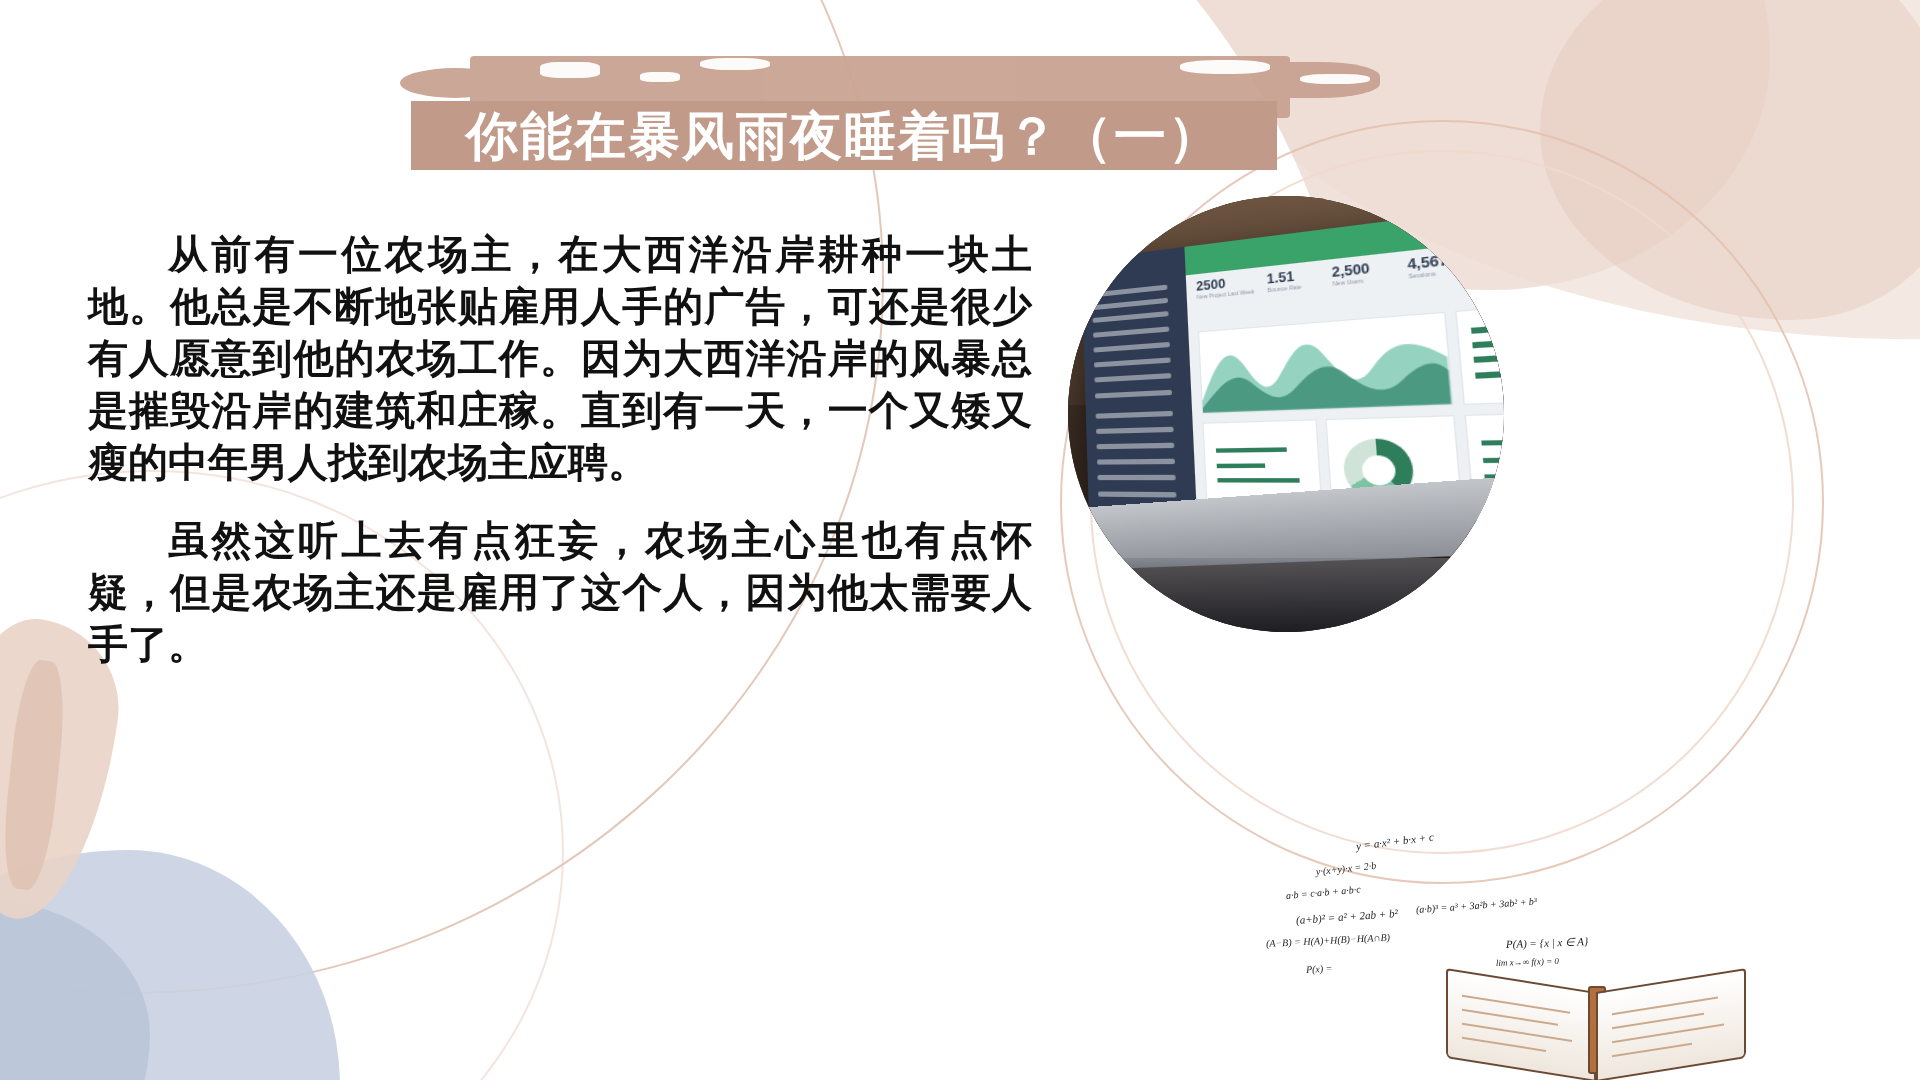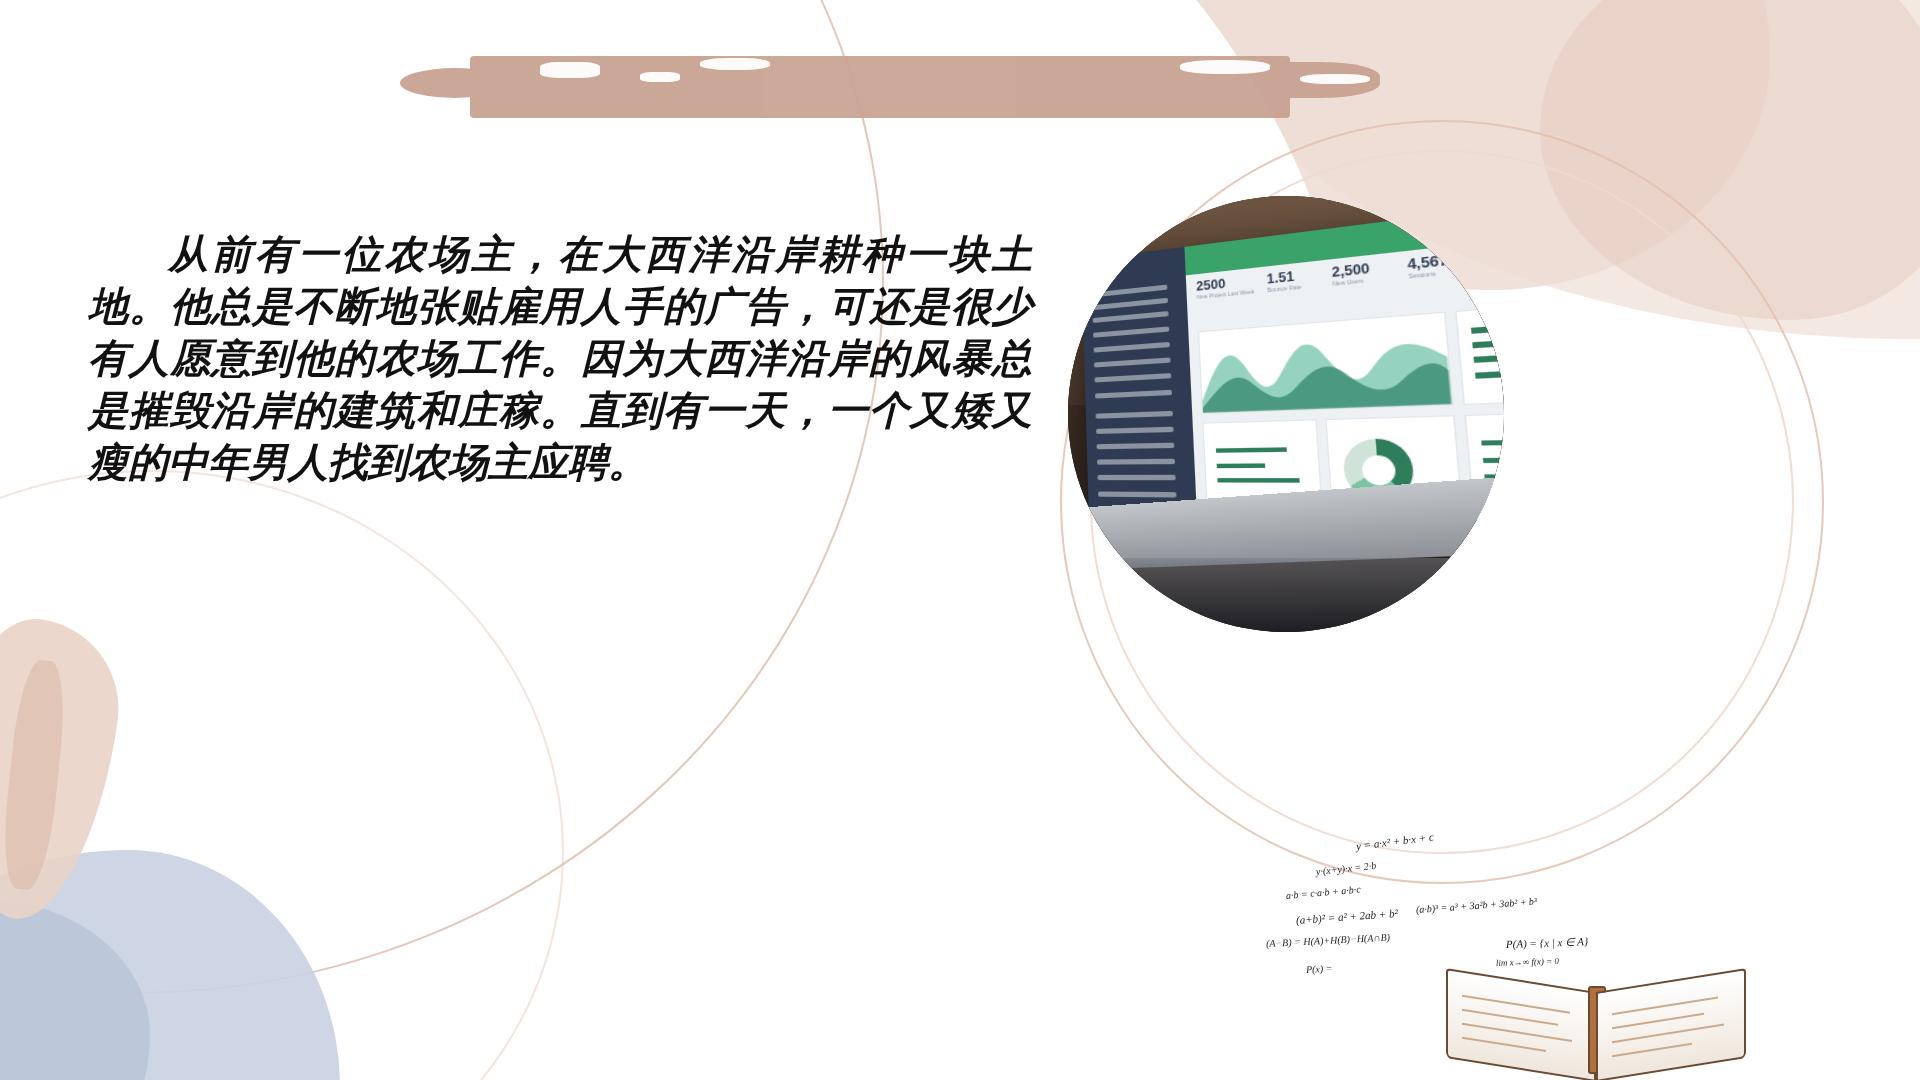--- a/index.html
+++ b/index.html
@@ -184,21 +184,20 @@
     white-space: nowrap;
     line-height: 1;
   }
 
   
   .body-copy {
     position: absolute;
     left: 88px;
     top: 228px;
     width: 944px;
-    font-style: italic;
   }
   .para {
     color: #111111;
     font-size: 40px;
     font-weight: 700;
     line-height: 1.30;
     text-indent: 80px;
     margin: 0 0 26px 0;
     letter-spacing: 0px;
     text-align: justify;
@@ -351,23 +350,27 @@
     <div class="brush-bl2"></div>
 
     <div class="brush-title"></div>
     <div class="brush-chip" style="left:540px;top:62px;width:60px;height:16px;border-radius:30%;"></div>
     <div class="brush-chip" style="left:640px;top:72px;width:40px;height:10px;border-radius:30%;"></div>
     <div class="brush-chip" style="left:700px;top:58px;width:70px;height:12px;border-radius:40%;"></div>
     <div class="brush-chip" style="left:1180px;top:60px;width:90px;height:14px;border-radius:40%;"></div>
     <div class="brush-chip" style="left:1300px;top:74px;width:70px;height:10px;border-radius:40%;"></div>
   </div>
 
+  <div class="title-bar">
+    <div class="title-text">你能在暴风雨夜睡着吗？（一）</div>
+  </div>
 
   <div class="body-copy">
     <p class="para">从前有一位农场主，在大西洋沿岸耕种一块土地。他总是不断地张贴雇用人手的广告，可还是很少有人愿意到他的农场工作。因为大西洋沿岸的风暴总是摧毁沿岸的建筑和庄稼。直到有一天，一个又矮又瘦的中年男人找到农场主应聘。</p>
+    <p class="para">虽然这听上去有点狂妄，农场主心里也有点怀疑，但是农场主还是雇用了这个人，因为他太需要人手了。</p>
   </div>
 
   <div class="photo-circle">
     <div class="photo-inner">
       <div class="ph-desk"></div>
       <div class="ph-wall"></div>
 
       <div class="ph-screen">
         <div class="ph-sidebar">
           <div class="ph-sb-item" style="top:14%"></div>

